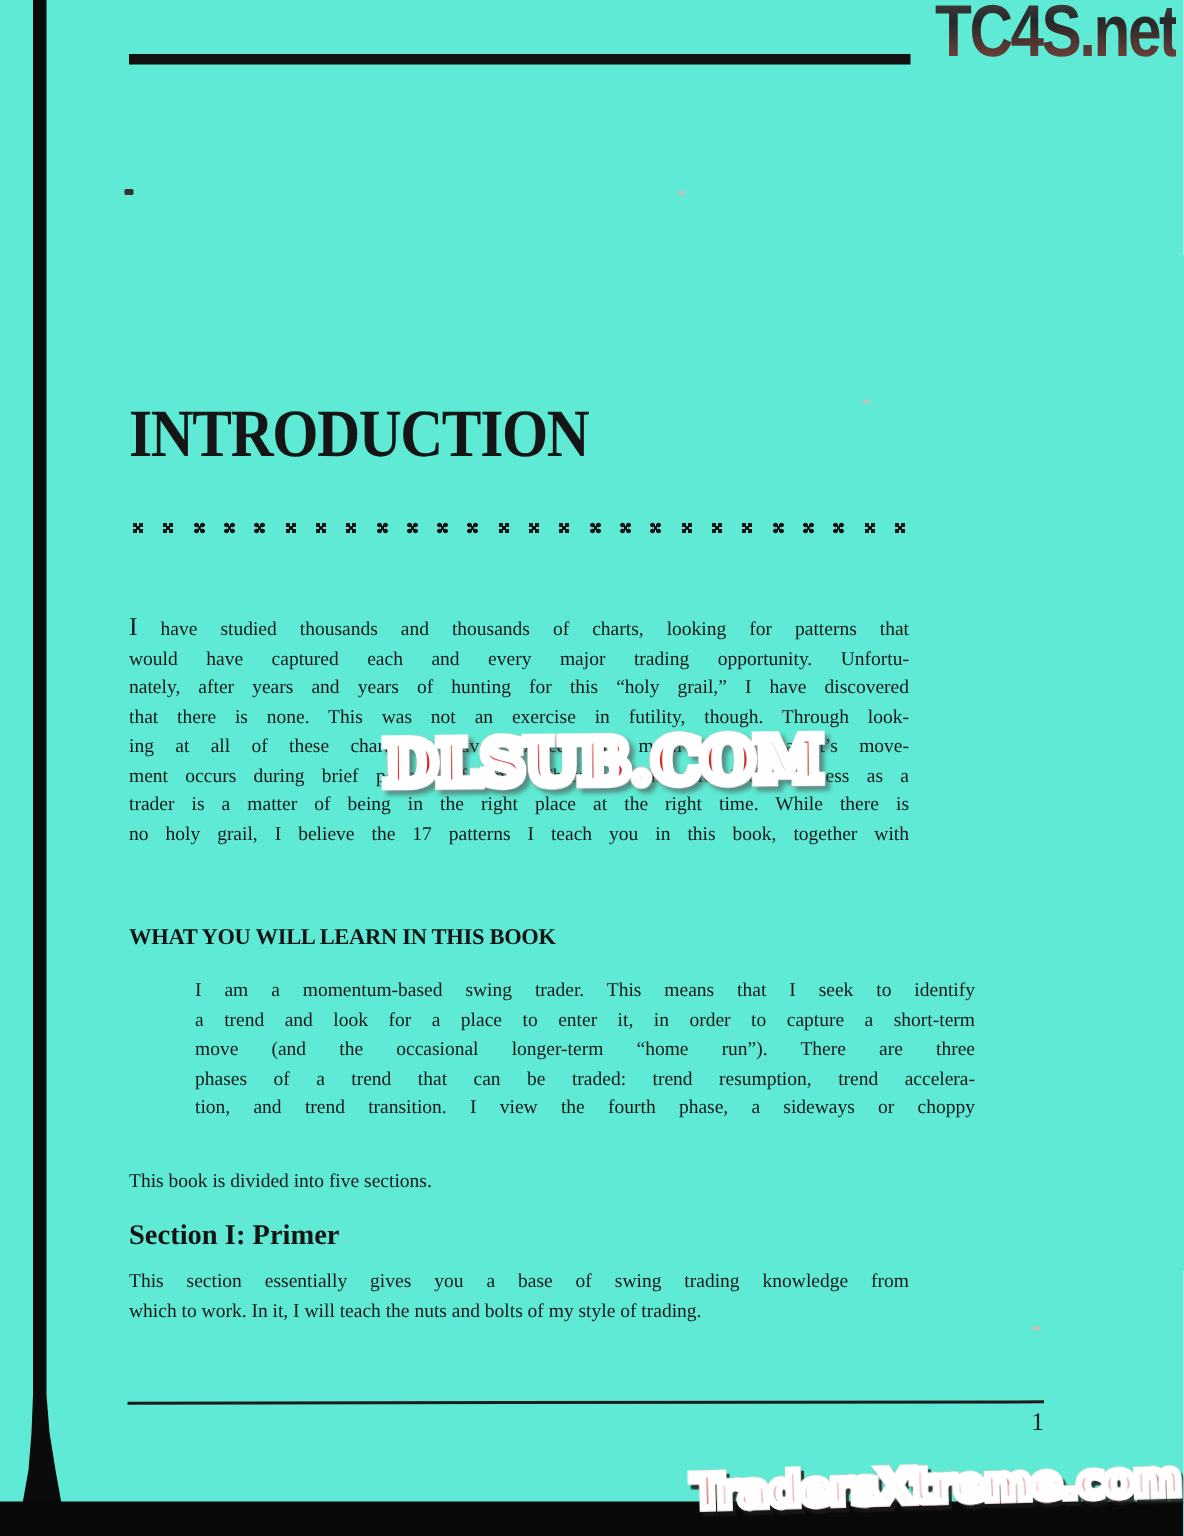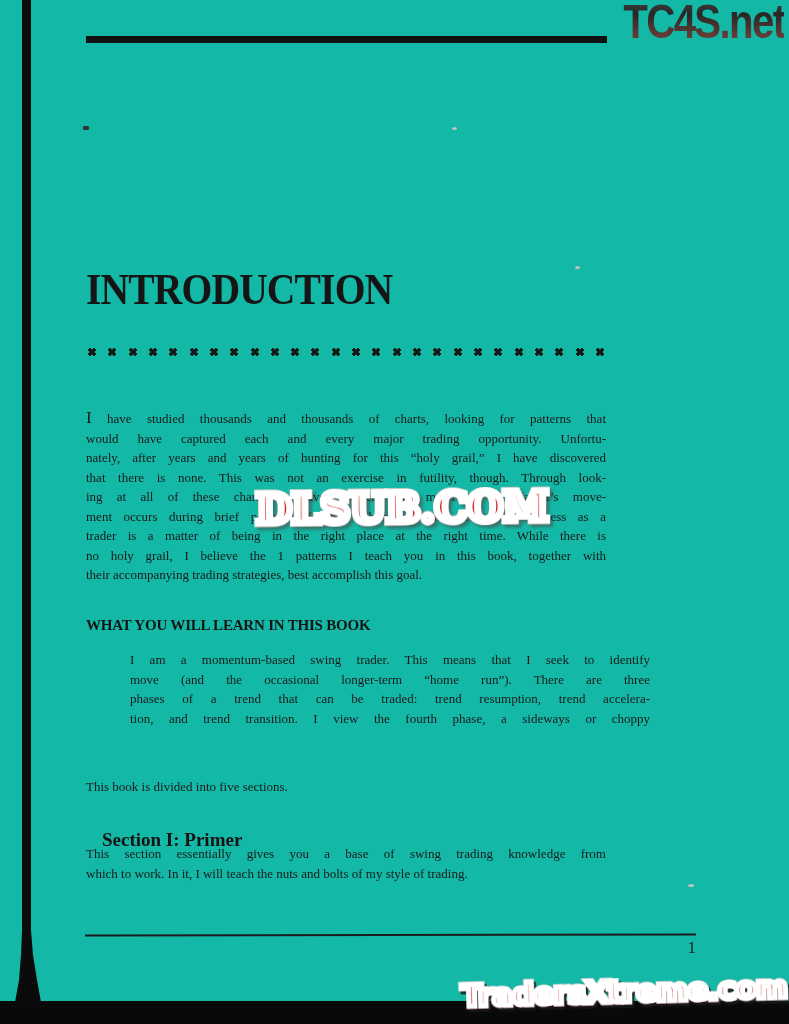--- a/index.html
+++ b/index.html
@@ -1,18 +1,18 @@
 <!DOCTYPE html>
 <html><head>
 <meta charset="utf-8">
 <style>
   html,body{margin:0;padding:0;}
   body{width:789px;height:1024px;background:#ffffff;overflow:hidden;
        font-family:"Liberation Serif", serif;}
-  .scan{position:relative;width:789px;height:1024px;background:#14b8a6;overflow:hidden;}
+  .scan{position:relative;width:789px;height:1024px;background:#5eead4;overflow:hidden;}
 
   
   .binding{position:absolute;left:12px;top:0;width:36px;height:1008px;background:#0b0b0b;
     clip-path:polygon(10px 0,19px 0,19px 930px,21px 955px,25px 980px,30px 1008px,
                       2px 1008px,7px 980px,9px 955px,10px 930px);}
   .bottom-bar{position:absolute;left:0;top:1001px;width:789px;height:23px;background:#090909;}
   .top-rule{position:absolute;left:86px;top:36px;width:521px;height:7px;background:#111;}
   .footer-rule{position:absolute;left:85px;top:934px;width:611px;height:2px;background:#1c1c1c;
     transform:rotate(-0.08deg);}
   .speck{position:absolute;background:#c2c2c2;border-radius:50%;}
@@ -41,21 +41,21 @@
 
   .para{position:absolute;left:0;width:520px;font-size:13px;line-height:19.55px;
     color:#1a1a1a;}
   .para .line{text-align:justify;text-align-last:justify;}
   .para .line.last{text-align-last:left;}
   .para .lead{font-size:1.32em;line-height:1;}
   .p1{top:409px;} .p2{top:650px;margin-left:44px;} .p3{top:777px;} .p4{top:844px;}
 
   .h-learn{position:absolute;top:617px;left:0;margin:0;font-size:15px;font-weight:bold;
     color:#141414;letter-spacing:-0.2px;}
-  .h-primer{position:absolute;top:813px;left:0;margin:16px;font-size:19px;font-weight:bold;
+  .h-primer{position:absolute;top:813px;left:0;margin:0;font-size:19px;font-weight:bold;
     color:#141414;}
   .page-number{position:absolute;left:574px;top:938px;width:122px;text-align:right;
     font-size:17px;color:#222;}
 
   
   .wm-center{position:absolute;left:256px;top:484px;z-index:5;
     font-family:"DejaVu Serif", serif;font-weight:bold;font-size:41px;letter-spacing:0;
     background:linear-gradient(180deg,#f0796a 0%,#e03a33 35%,#c01d1c 62%,#9e1012 100%);
     -webkit-background-clip:text;background-clip:text;color:transparent;
     -webkit-text-stroke:7px #ffffff;paint-order:stroke fill;
@@ -113,28 +113,28 @@
       </div>
 
     <div class="para p1">
         <div class="line"><span class="lead">I</span> have studied thousands and thousands of charts, looking for patterns that</div>
         <div class="line">would have captured each and every major trading opportunity. Unfortu-</div>
         <div class="line">nately, after years and years of hunting for this “holy grail,” I have discovered</div>
         <div class="line">that there is none. This was not an exercise in futility, though. Through look-</div>
         <div class="line">ing at all of these charts, I have noticed that much of a market’s move-</div>
         <div class="line">ment occurs during brief periods of time. Therefore, like life itself, success as a</div>
         <div class="line">trader is a matter of being in the right place at the right time. While there is</div>
-        <div class="line">no holy grail, I believe the 1 patterns I teach you in this book, together with</div>
-        <div class="line last">their accompanying trading strategies, best accomplish this goal.</div>
+        <div class="line">no holy grail, I believe the 17 patterns I teach you in this book, together with</div>
       </div>
 
     <h2 class="h-learn">WHAT YOU WILL LEARN IN THIS BOOK</h2>
 
     <div class="para p2">
         <div class="line">I am a momentum-based swing trader. This means that I seek to identify</div>
+        <div class="line">a trend and look for a place to enter it, in order to capture a short-term</div>
         <div class="line">move (and the occasional longer-term “home run”). There are three</div>
         <div class="line">phases of a trend that can be traded: trend resumption, trend accelera-</div>
         <div class="line">tion, and trend transition. I view the fourth phase, a sideways or choppy</div>
       </div>
 
     <div class="para p3">
         <div class="line last">This book is divided into five sections.</div>
       </div>
 
     <h3 class="h-primer">Section I: Primer</h3>

